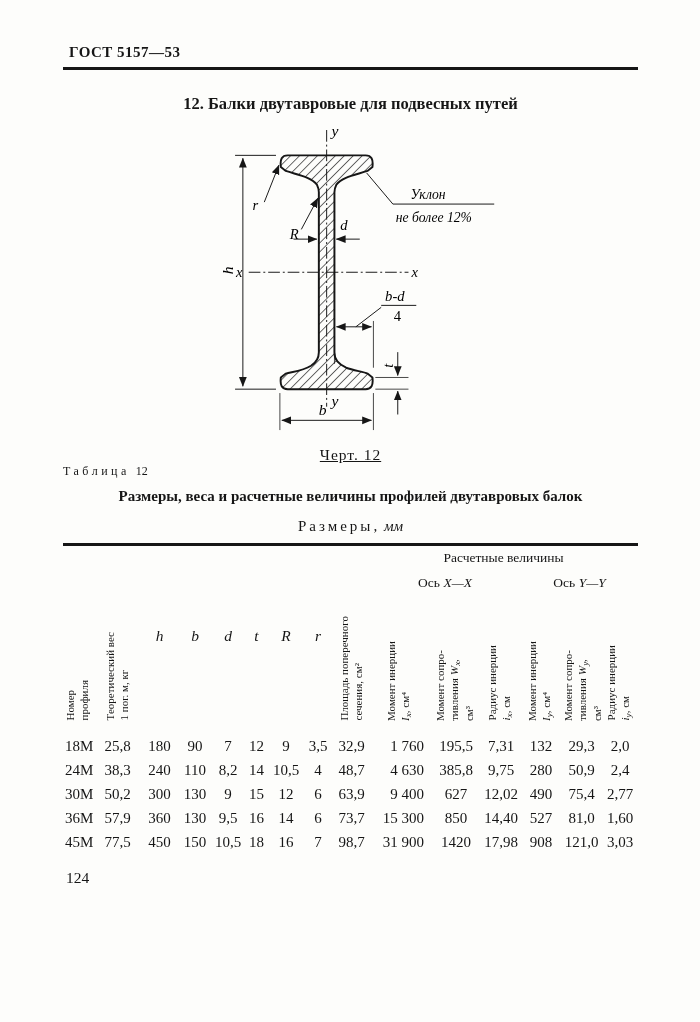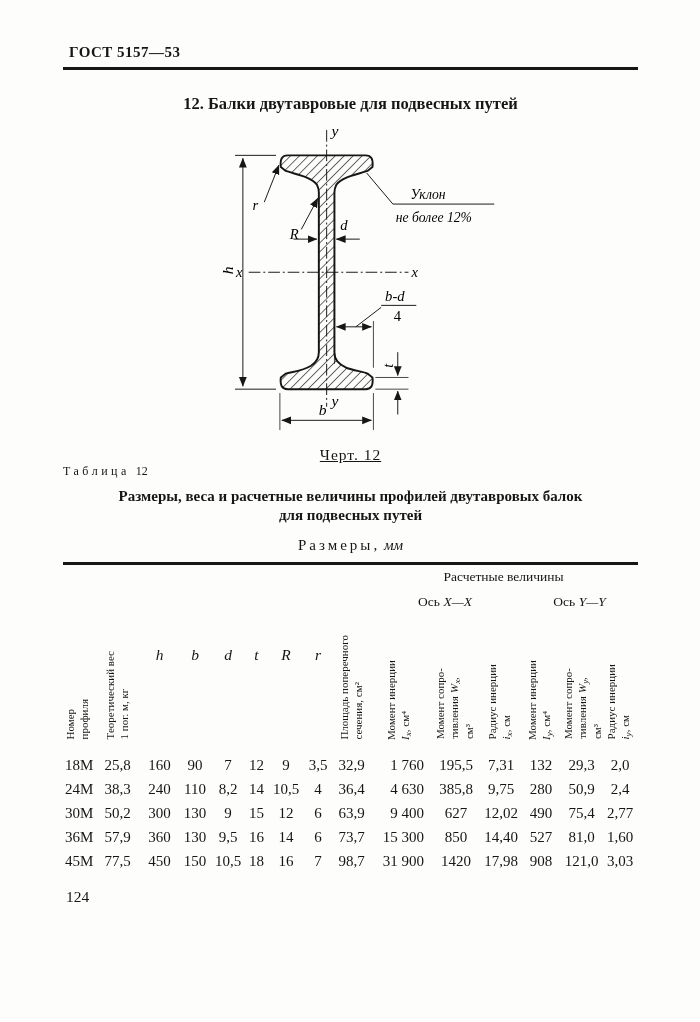--- a/index.html
+++ b/index.html
@@ -119,21 +119,20 @@
     </svg>
   </div>
   <div class="fig-caption">Черт. 12</div>
 
   <div class="tbl-ref">
     <span class="spaced">Таблица</span>&nbsp;&nbsp;<span>12</span>
   </div>
 
   <div class="tbl-title">
     <div>Размеры, веса и расчетные величины профилей двутавровых балок</div>
-    <div>для подвесных путей</div>
   </div>
 
   <div class="units-line">
     <span class="spaced">Размеры,</span>
     <span class="unit">мм</span>
   </div>
 
   <table class="data">
     <colgroup>
       <col style="width:30px">
@@ -193,21 +192,21 @@
           </th>
         <th class="rot hsep bL">
             <div class="vt">Радиус инерции<br><i>i<sub>y</sub></i>, см</div>
           </th>
       </tr>
     </thead>
     <tbody>
         <tr>
           <td class="col0">18М</td>
           <td class="col1 bL">25,8</td>
-          <td class="col2 bL">160</td>
+          <td class="col2 bL">180</td>
           <td class="col3 bL">90</td>
           <td class="col4 bL">7</td>
           <td class="col5 bL">12</td>
           <td class="col6 bL">9</td>
           <td class="col7 bL">3,5</td>
           <td class="col8 bL">32,9</td>
           <td class="col9 bL">1 760</td>
           <td class="col10 bL">195,5</td>
           <td class="col11 bL">7,31</td>
           <td class="col12 bL">132</td>
@@ -216,21 +215,21 @@
         </tr>
         <tr>
           <td class="col0">24М</td>
           <td class="col1 bL">38,3</td>
           <td class="col2 bL">240</td>
           <td class="col3 bL">110</td>
           <td class="col4 bL">8,2</td>
           <td class="col5 bL">14</td>
           <td class="col6 bL">10,5</td>
           <td class="col7 bL">4</td>
-          <td class="col8 bL">36,4</td>
+          <td class="col8 bL">48,7</td>
           <td class="col9 bL">4 630</td>
           <td class="col10 bL">385,8</td>
           <td class="col11 bL">9,75</td>
           <td class="col12 bL">280</td>
           <td class="col13 bL">50,9</td>
           <td class="col14 bL">2,4</td>
         </tr>
         <tr>
           <td class="col0">30М</td>
           <td class="col1 bL">50,2</td>

